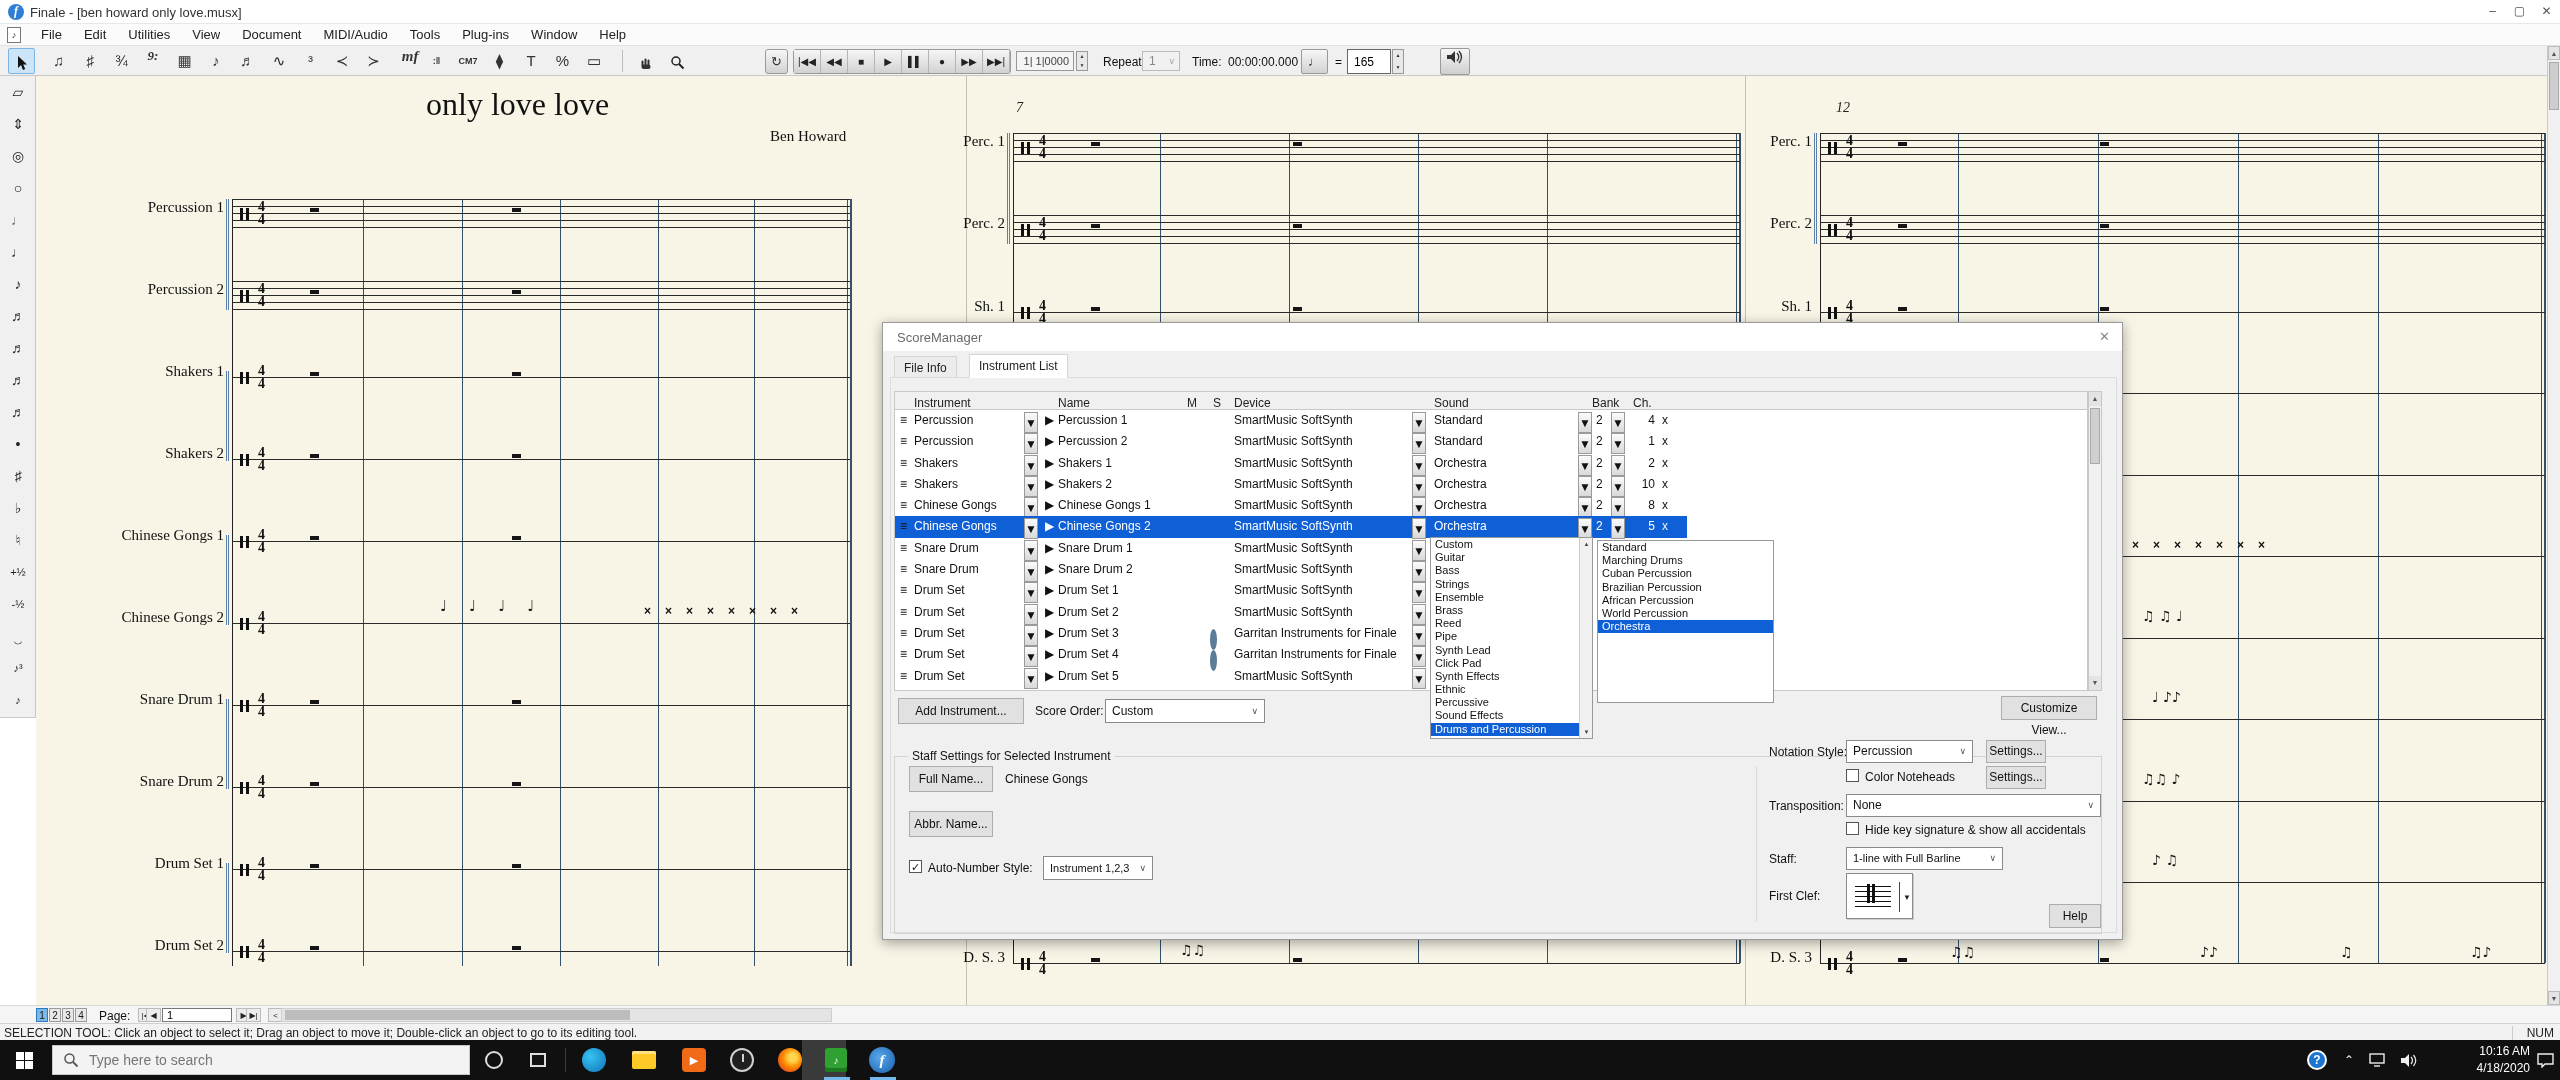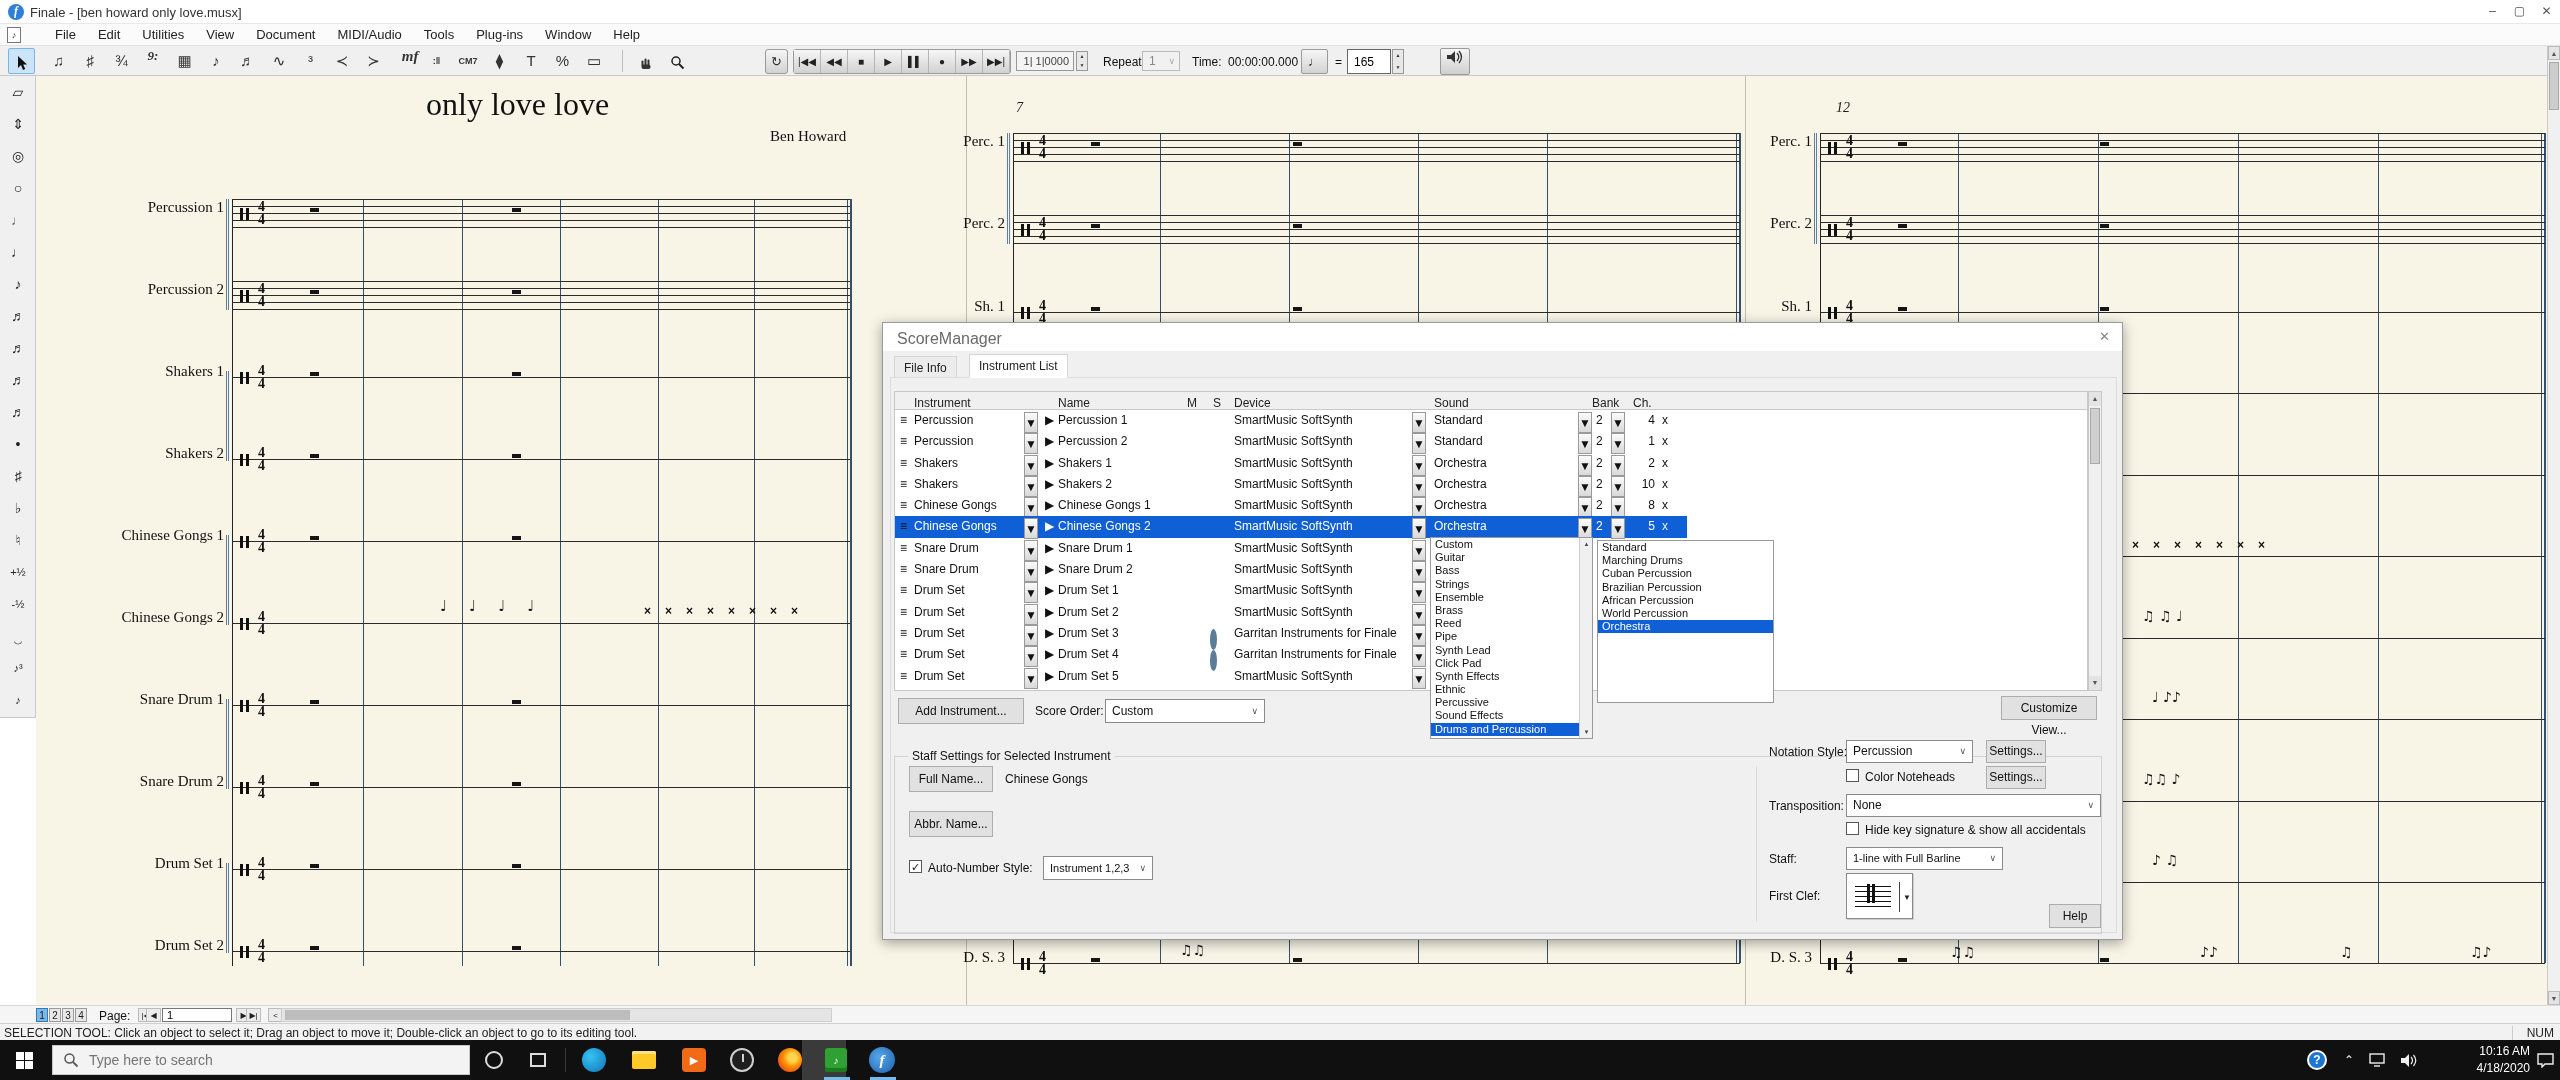--- a/index.html
+++ b/index.html
@@ -10,21 +10,21 @@
   
   #titlebar{position:absolute;left:0;top:0;width:2560px;height:24px;background:#fff;border-bottom:1px solid #e8e8e8;}
   #titlebar .ttext{position:absolute;left:30px;top:5px;font-size:13px;color:#333;}
   .appdot{position:absolute;left:8px;top:4px;width:16px;height:16px;border-radius:50%;background:#2f7fd6;color:#fff;font:italic bold 12px "Liberation Serif",serif;text-align:center;line-height:15px;}
   .winbtn{position:absolute;top:0;width:27px;height:22px;text-align:center;line-height:22px;color:#555;font-size:12px;}
 
   
   #menubar{position:absolute;left:0;top:24px;width:2560px;height:22px;background:#fbfbfb;border-bottom:1px solid #e2e2e2;}
   .menu-item{display:inline-block;padding:3px 11px;font-size:13px;color:#222;}
   #docicon{position:absolute;left:7px;top:3px;width:14px;height:16px;border:1px solid #777;background:#fff;font-size:9px;text-align:center;line-height:15px;color:#333;}
-  #menuitems{position:absolute;left:44px;top:0;}
+  #menuitems{position:absolute;left:30px;top:0;}
 
   
   #toolbar{position:absolute;left:0;top:46px;width:2560px;height:30px;background:#f0f0f0;border-bottom:1px solid #c9c9c9;}
   .tbtn{position:absolute;top:2px;width:27px;height:26px;text-align:center;line-height:26px;font-size:15px;color:#333;}
   .tbtn.sel{background:#cce4f7;border:1px solid #7eb4e2;border-radius:2px;}
   .tbtn svg{vertical-align:middle;}
   .tsep{position:absolute;top:4px;width:1px;height:22px;background:#bdbdbd;}
   .tmf{font:italic bold 15px "Liberation Serif",serif;}
   .tsm{font-size:9px;font-weight:bold;}
   .tserif{font:bold italic 13px "Liberation Serif",serif;}
@@ -70,21 +70,21 @@
   .gnotes{position:absolute;font:15px "DejaVu Sans",sans-serif;color:#111;white-space:pre;}
   .xnotes{position:absolute;font:bold 12px "Liberation Sans",sans-serif;color:#111;letter-spacing:14px;}
   
   #vscroll{position:absolute;left:2547px;top:46px;width:13px;height:959px;background:#f0f0f0;border-left:1px solid #c9c9c9;}
   #vscroll .sarr{position:absolute;left:0;width:12px;height:14px;font-size:7px;text-align:center;line-height:14px;color:#555;background:#e4e4e4;border:1px solid #bbb;}
   #vscroll .thumb{position:absolute;left:1px;top:16px;width:10px;height:48px;background:#cdcdcd;border:1px solid #aaa;}
 
   
   #sm{position:absolute;left:882px;top:322px;width:1241px;height:618px;background:#f0f0f0;border:1px solid #9a9a9a;box-shadow:0 3px 12px rgba(0,0,0,.35);}
   #sm-titlebar{position:absolute;left:0;top:0;width:100%;height:28px;background:#fff;}
-  #sm-title{position:absolute;left:14px;top:7px;color:#6a6a6a;font-size:16px;}
+  #sm-title{position:absolute;left:14px;top:7px;color:#6a6a6a;font-size:13px;}
   #sm-close{position:absolute;right:12px;top:6px;color:#888;font-size:13px;}
   .tab{position:absolute;height:22px;line-height:22px;padding:0 9px;background:#ececec;border:1px solid #d5d5d5;font-size:12px;color:#222;top:33px;}
   .tab.active{background:#fff;height:24px;top:31px;z-index:3;border-bottom:1px solid #fff;}
   #sm-panel{position:absolute;left:7px;top:54px;width:1227px;height:556px;border:1px solid #dcdcdc;background:#f0f0f0;}
   #im-table{position:absolute;left:11px;top:68px;width:1194px;height:300px;background:#fff;border:1px solid #c8c8c8;}
   #im-head{position:relative;height:18px;background:#f0f0f0;border-bottom:1px solid #c8c8c8;}
   #im-head span{position:absolute;top:2px;font-size:12px;color:#222;}
   .hc0{left:19px;} .hc1{left:163px;} .hc2{left:292px;} .hc3{left:318px;} .hc4{left:339px;} .hc5{left:539px;} .hc6{left:697px;} .hc7{left:738px;}
   .im-row{position:relative;height:21.3px;width:792px;}
   .im-row.sel{background:#0f5fd7;}

